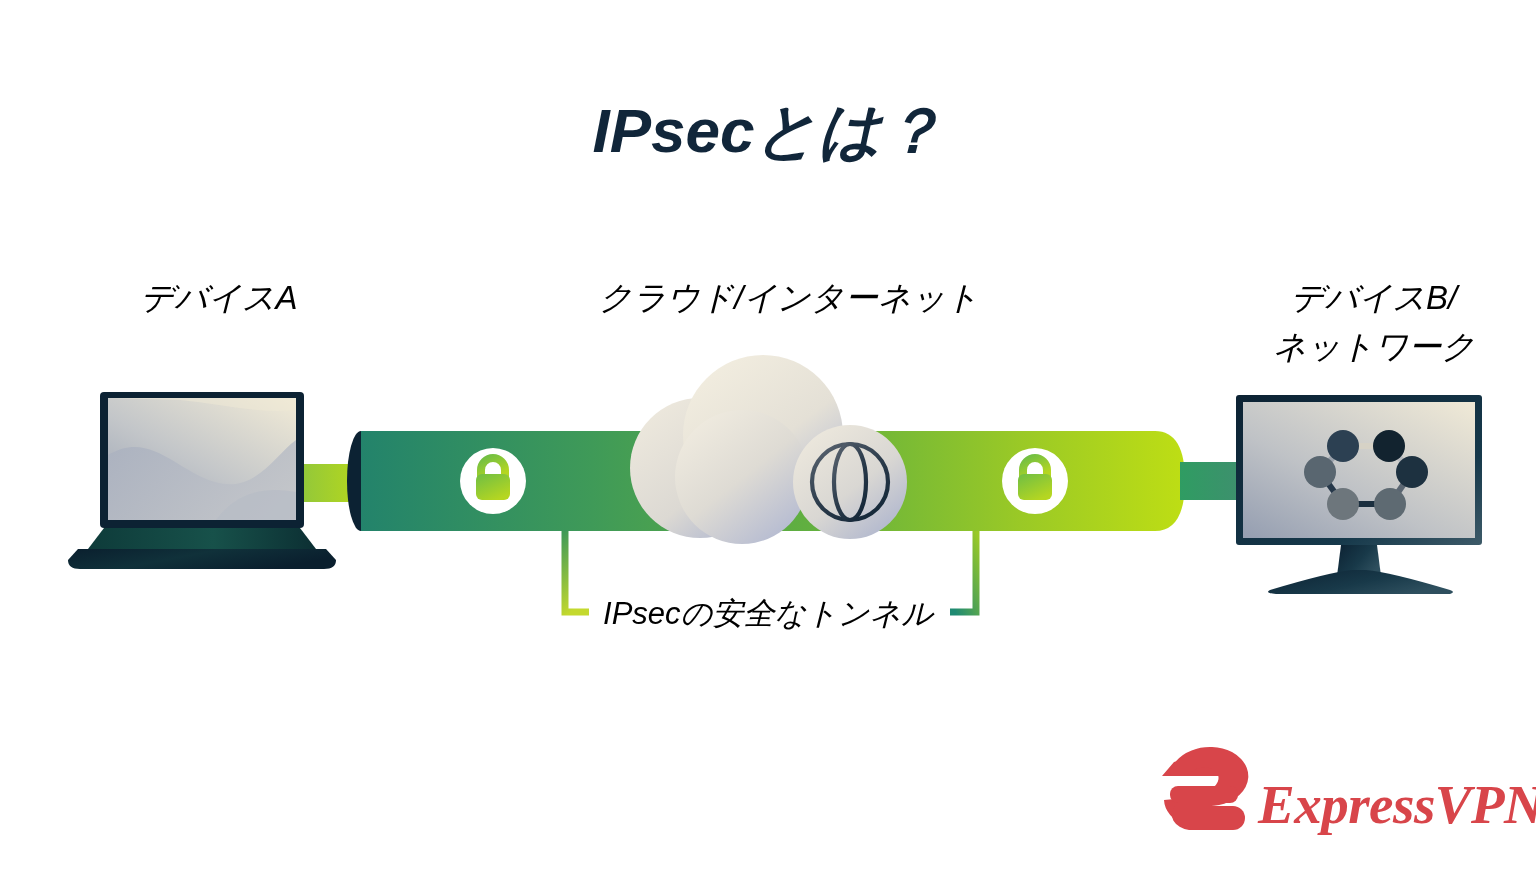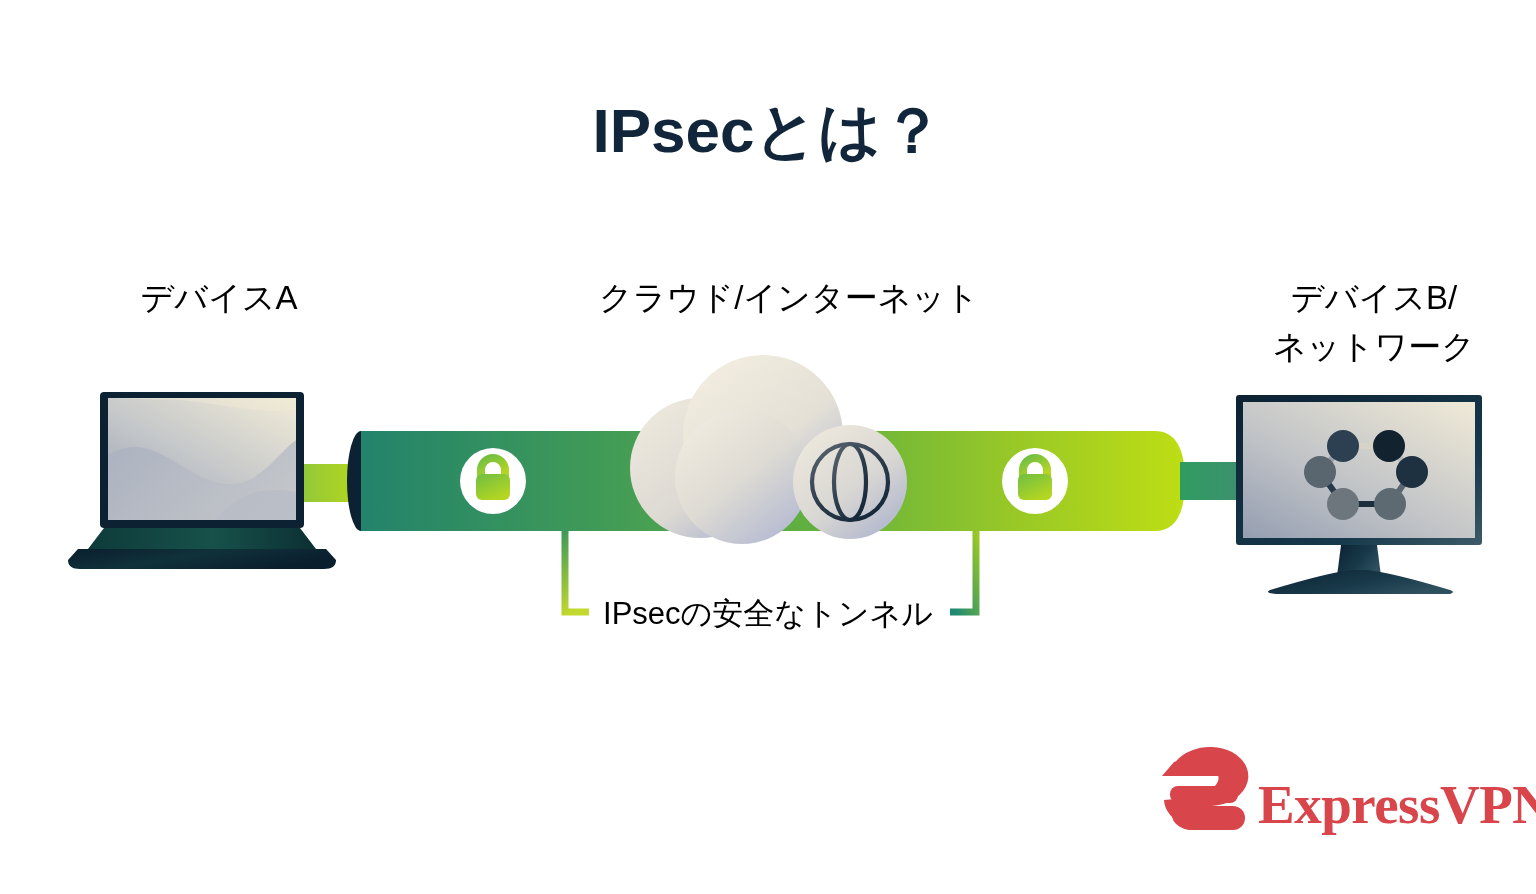--- a/index.html
+++ b/index.html
@@ -9,20 +9,21 @@
   }
   body {
     font-family: "Liberation Sans", "DejaVu Sans", sans-serif;
   }
   #stage {
     position: relative;
     width: 1536px;
     height: 894px;
     background: #ffffff;
     overflow: hidden;
+    font-style: italic;
   }
   #diagram-svg {
     position: absolute;
     left: 0;
     top: 0;
     width: 1536px;
     height: 894px;
     display: block;
   }
   .title-text {

